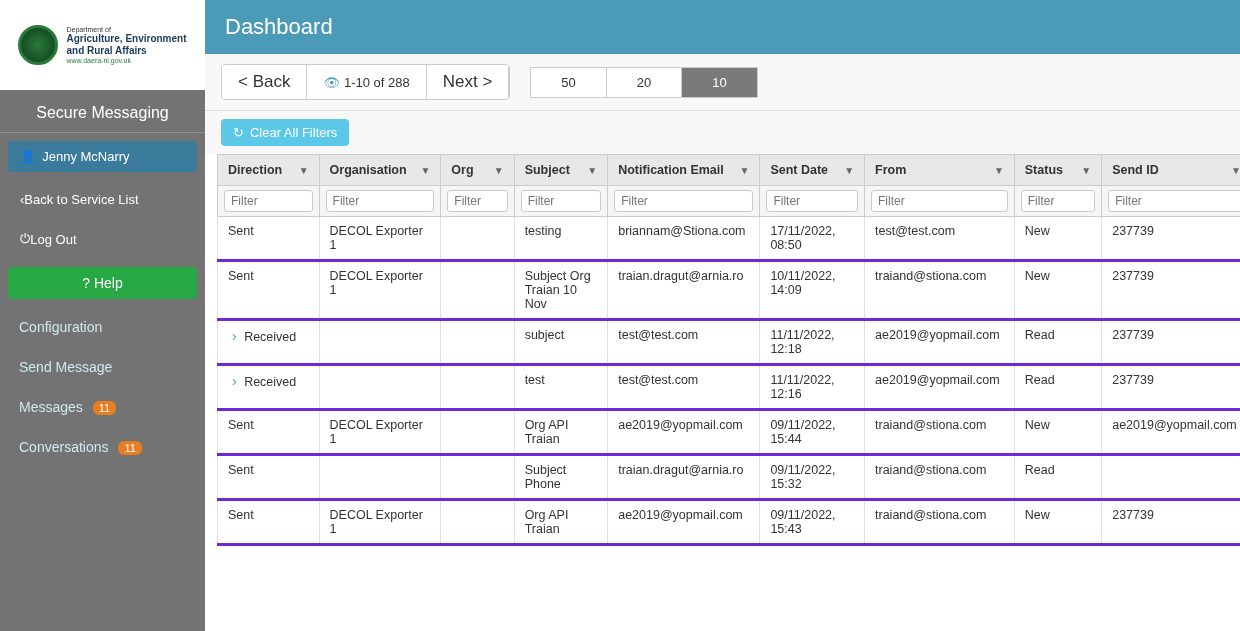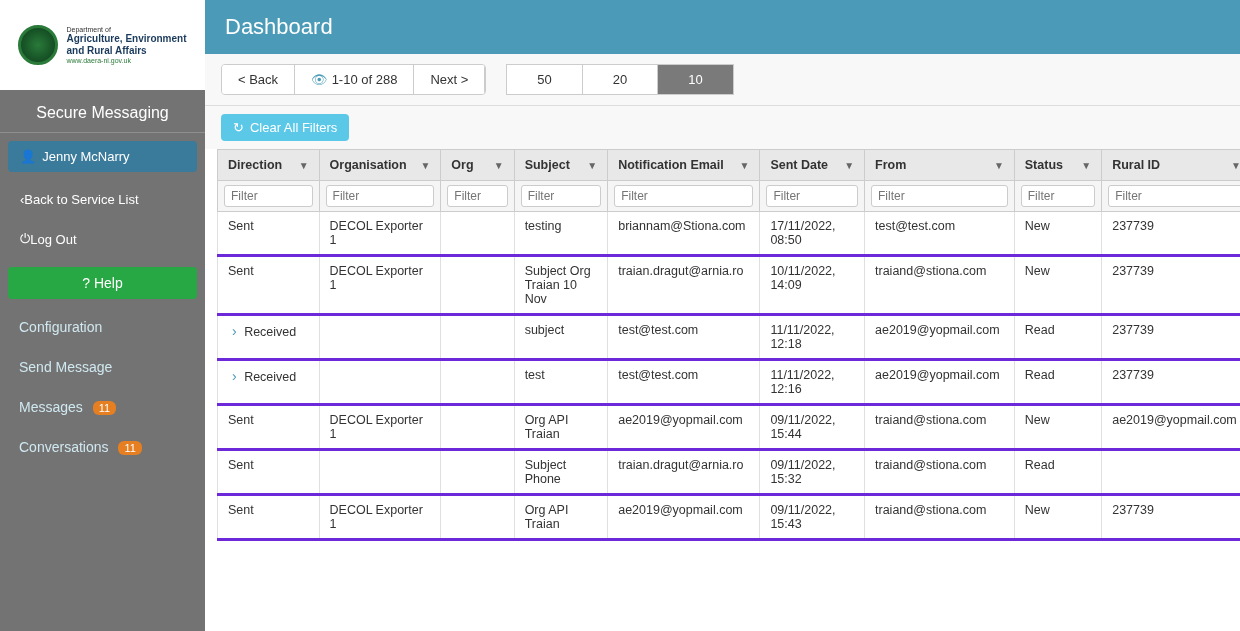--- a/index.html
+++ b/index.html
@@ -128,21 +128,21 @@
       display: flex;
       border: 1px solid #ccc;
       border-radius: 4px;
       overflow: hidden;
     }
     .page-btn {
       padding: 7px 16px;
       background: white;
       border: none;
       cursor: pointer;
-      font-size: 13px;
+      font-size: 17px;
       color: #333;
       border-right: 1px solid #ccc;
     }
     .page-count {
       padding: 7px 16px;
       background: white;
       border-right: 1px solid #ccc;
       font-size: 13px;
       color: #333;
       display: flex;
@@ -378,21 +378,21 @@
             </div>
           </th>
           <th>
             <div class="th-inner">
               <span>Status</span>
               <span class="dropdown-icon">▼</span>
             </div>
           </th>
           <th>
             <div class="th-inner">
-              <span>Rural ID</span>
+              <span>Send ID</span>
               <span class="dropdown-icon">▼</span>
             </div>
           </th>
         </tr>
         <tr class="filter-row">
           <td><input class="filter-input" placeholder="Filter" style=""></td>
           <td><input class="filter-input" placeholder="Filter" style=""></td>
           <td><input class="filter-input" placeholder="Filter" style=""></td>
           <td><input class="filter-input" placeholder="Filter" style=""></td>
           <td><input class="filter-input" placeholder="Filter" style=""></td>

